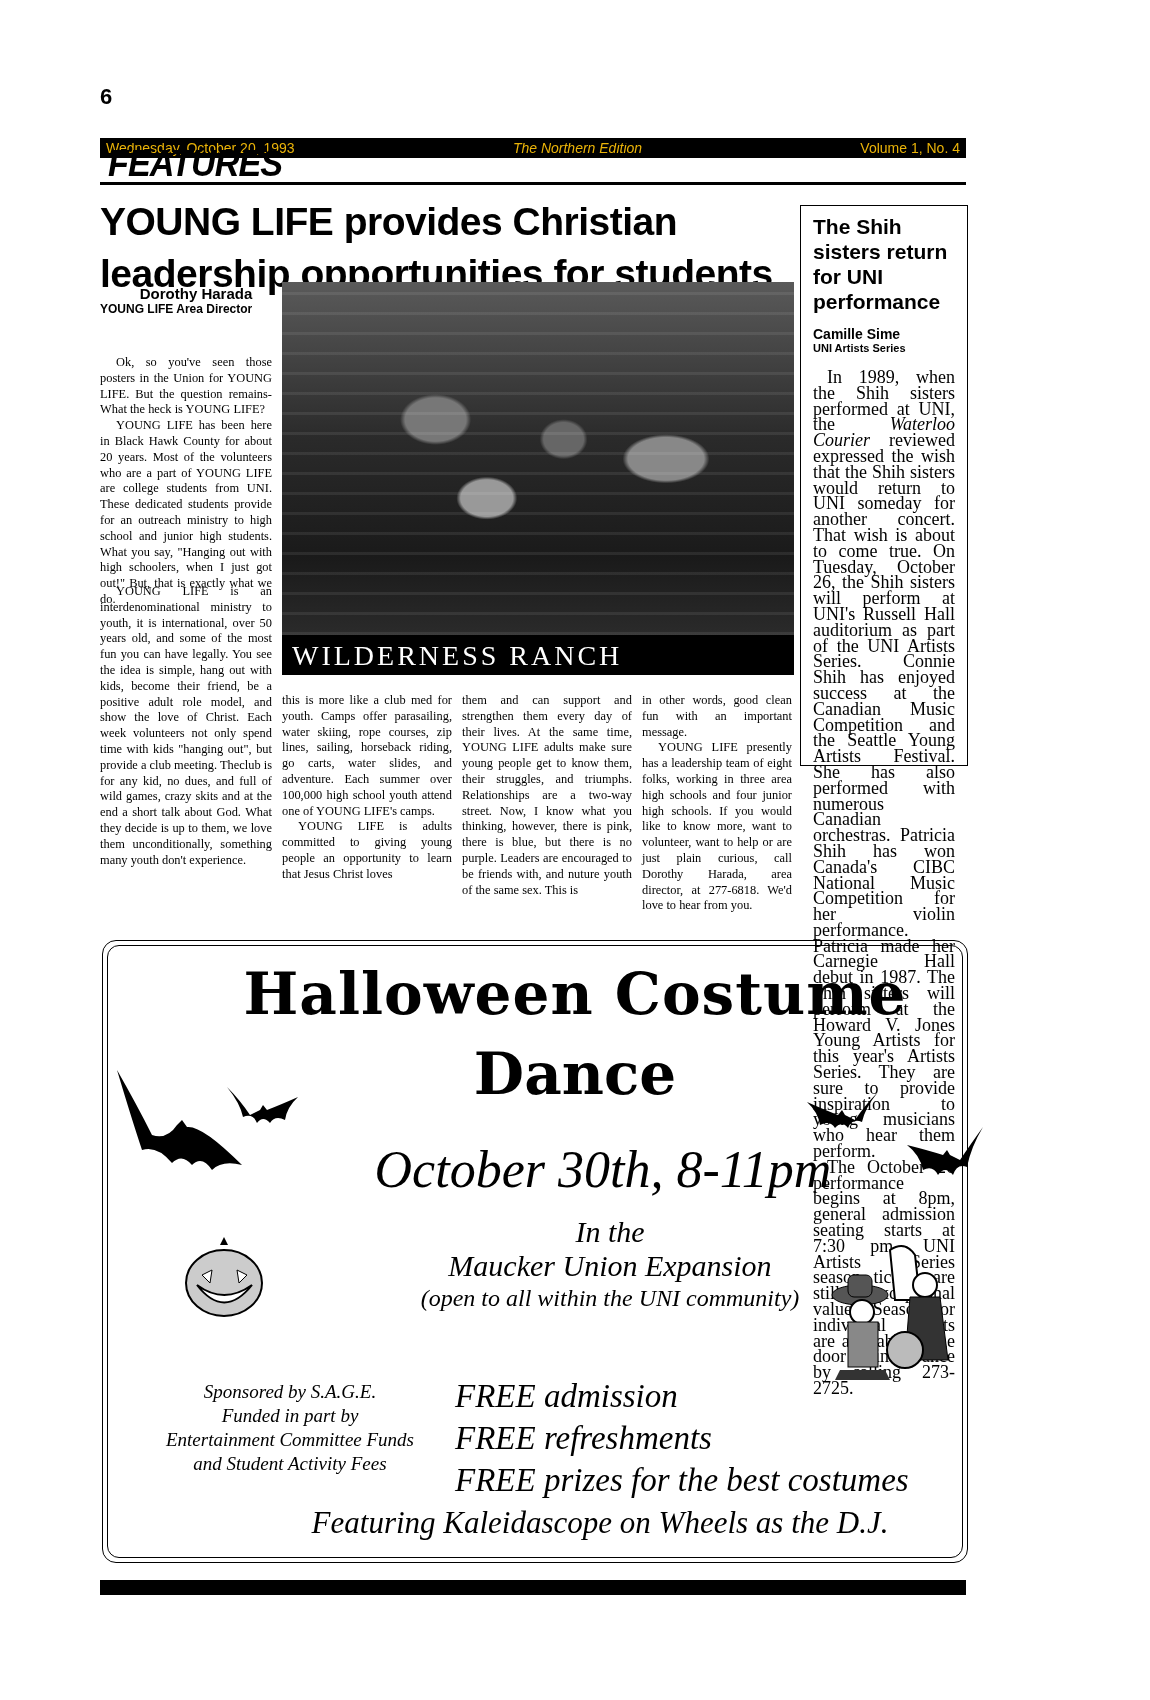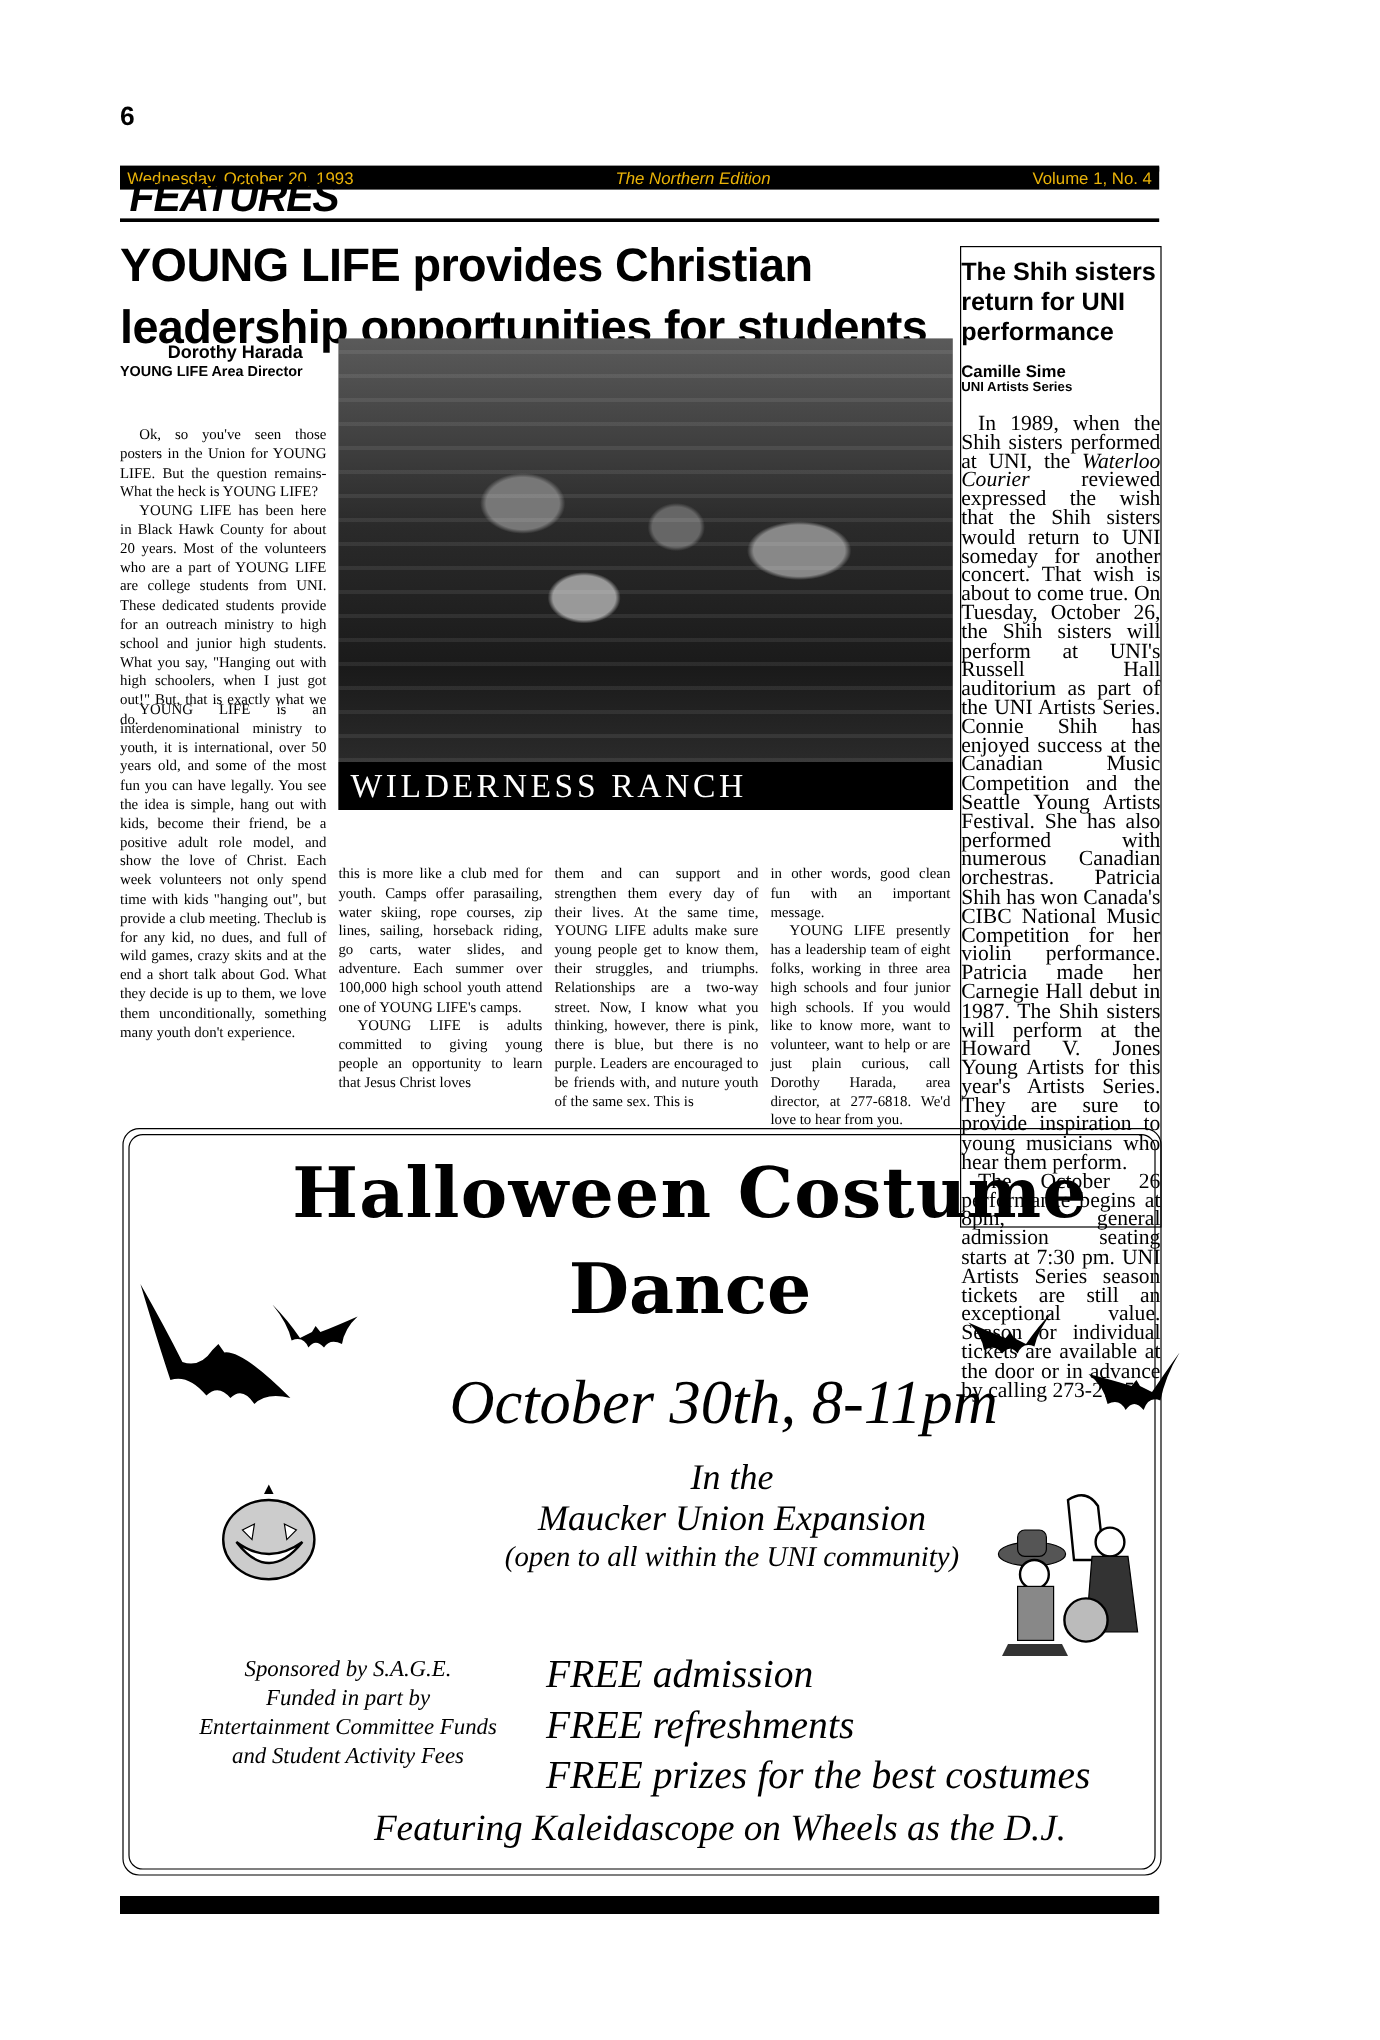--- a/index.html
+++ b/index.html
@@ -14,40 +14,40 @@
   .section-title { position: absolute; left: 108px; top: 143px; font: italic bold 36px "Liberation Sans", sans-serif; letter-spacing: -1px; transform: scaleX(0.95); transform-origin: left; }
   .rule-thin { position: absolute; left: 100px; top: 182px; width: 866px; height: 3px; background: #000; }
 
   .headline { position: absolute; left: 100px; top: 196px; width: 700px; font: bold 39px/52px "Liberation Sans", sans-serif; letter-spacing: -0.5px; }
   .byline { position: absolute; left: 100px; top: 285px; font-family: "Liberation Sans", sans-serif; }
   .byline .name { font: bold 15px "Liberation Sans", sans-serif; display: block; text-align: right; }
   .byline .role { font: bold 12px "Liberation Sans", sans-serif; display: block; }
 
   .col { position: absolute; font-size: 12.4px; line-height: 15.8px; text-align: justify; }
   .col p { text-indent: 16px; }
-  .col p.noindent { text-indent: 0; margin-top: 28px; }
+  .col p.noindent { text-indent: 0; }
   .c1 { left: 100px; top: 355px; width: 172px; }
   .c1b { left: 100px; top: 693px; width: 172px; }
   .c2 { left: 282px; top: 693px; width: 170px; }
   .c3 { left: 462px; top: 693px; width: 170px; }
   .c4 { left: 642px; top: 693px; width: 150px; }
 
   .photo { position: absolute; left: 282px; top: 282px; width: 512px; height: 393px; background:
       radial-gradient(ellipse at 30% 35%, #777 0 6%, transparent 7%),
       radial-gradient(ellipse at 55% 40%, #666 0 5%, transparent 6%),
       radial-gradient(ellipse at 75% 45%, #888 0 7%, transparent 8%),
       radial-gradient(ellipse at 40% 55%, #999 0 6%, transparent 7%),
       linear-gradient(180deg, #5a5a5a 0%, #2a2a2a 40%, #1a1a1a 70%, #333 100%);
     overflow: hidden; }
   .photo .logs { position: absolute; left: 0; top: 0; width: 100%; height: 100%;
     background: repeating-linear-gradient(0deg, rgba(255,255,255,0.08) 0 3px, transparent 3px 20px); }
   .photo .caption-band { position: absolute; left: 0; bottom: 0; width: 100%; height: 40px; background: #000; color: #fff;
     font: 28px "Liberation Serif", serif; letter-spacing: 3px; padding: 5px 0 0 10px; }
 
-  .sidebar-box { position: absolute; left: 800px; top: 205px; width: 168px; height: 818px; border: 1.5px solid #000; padding: 8px 0; }
+  .sidebar-box { position: absolute; left: 800px; top: 205px; width: 168px; height: 561px; border: 1.5px solid #000; padding: 8px 12px; }
   .sidebar-box h2 { font: bold 21px/25px "Liberation Sans", sans-serif; }
   .sidebar-box .sname { font: bold 14px "Liberation Sans", sans-serif; margin-top: 12px; display: block; }
   .sidebar-box .srole { font: bold 11px "Liberation Sans", sans-serif; display: block; margin-bottom: 16px; }
   .sidebar-box .stext { font-size: 18px; line-height: 15.8px; text-align: justify; }
   .sidebar-box .stext p { text-indent: 14px; }
 
   .ad-outer { position: absolute; left: 102px; top: 940px; width: 866px; height: 623px; border: 1px solid #000; border-radius: 14px; }
   .ad-inner { position: absolute; left: 107px; top: 945px; width: 856px; height: 613px; border: 1px solid #000; border-radius: 12px; }
   .ad-title1 { position: absolute; left: 0; top: 960px; width: 1150px; text-align: center; font: bold 58px "DejaVu Serif", serif; letter-spacing: 1px; }
   .ad-title2 { position: absolute; left: 0; top: 1040px; width: 1150px; text-align: center; font: bold 58px "DejaVu Serif", serif; }

